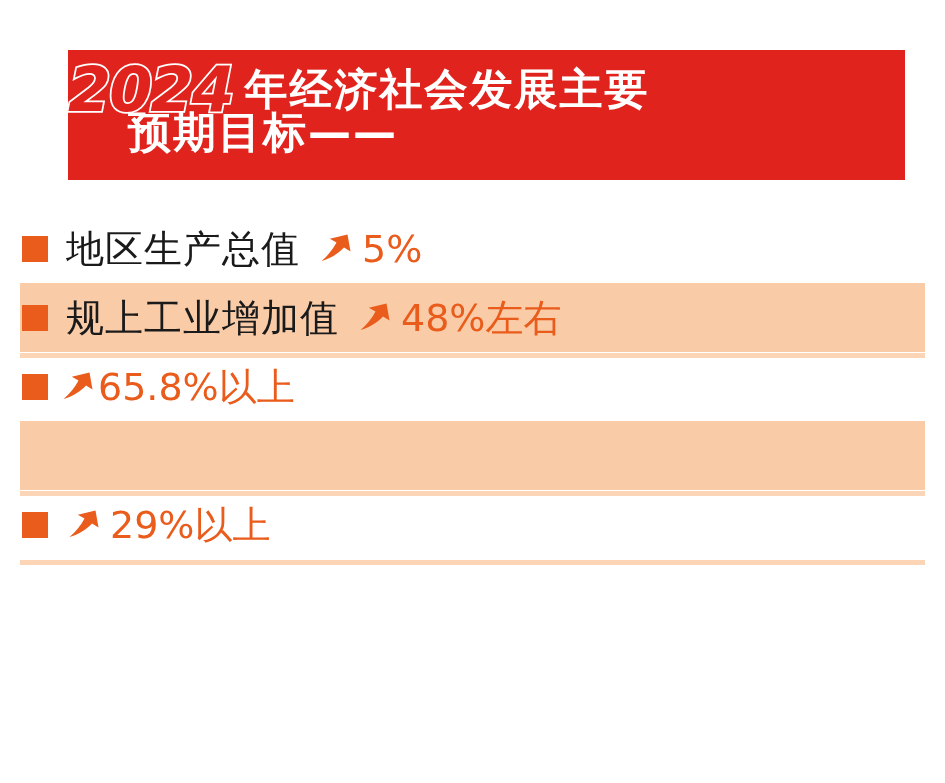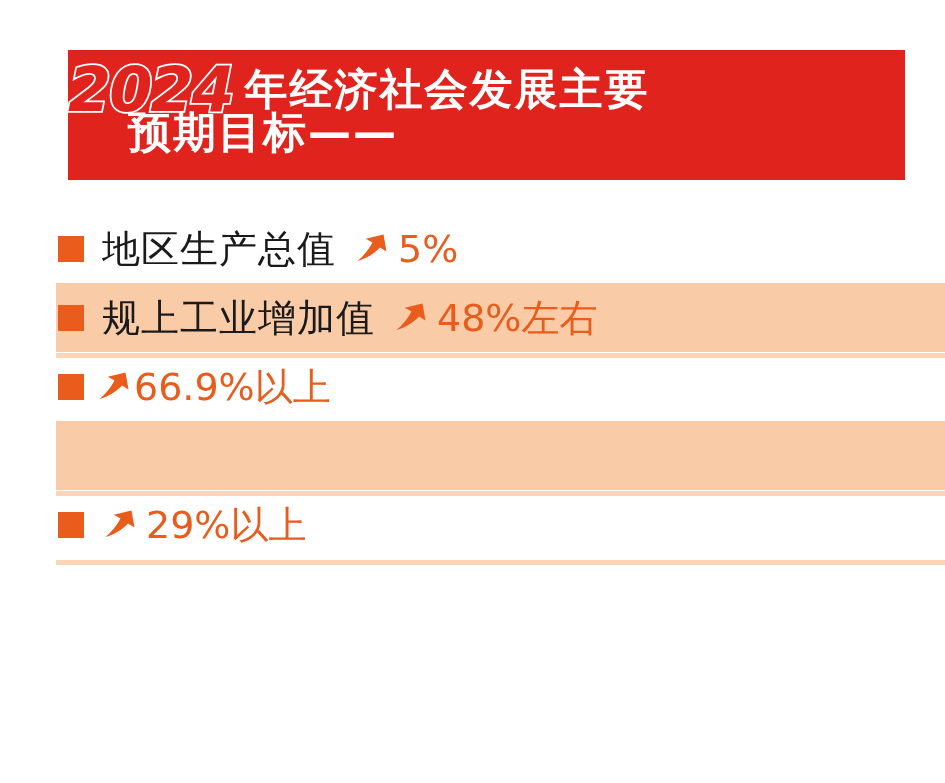--- a/index.html
+++ b/index.html
@@ -76,21 +76,20 @@
     letter-spacing: 2px;
     color: #ffffff;
   }
 
   
   .rows {
     position: absolute;
     left: 0;
     top: 214px;
     width: 867px;
-    padding-left: 36px;
   }
   .goal-row {
     position: relative;
     height: 69px;
     margin: 0;
   }
   .row-band {
     position: absolute;
     left: 20px;
     top: 0;
@@ -200,21 +199,21 @@
 
     <div class="goal-row">
       <div class="row-band"></div>
       <div class="row-content tight">
         <span class="bullet"></span>
         <span class="arrow-icon">
           <svg viewBox="0 0 42 42" width="42" height="42" aria-hidden="true">
             <path d="M33.5 6.5 L36.5 23.5 L30.0 19.5 C24.5 25.5 16.5 30.5 7.5 33.0 C13.5 28.0 18.8 21.6 22.5 14.6 L15.8 10.8 Z" fill="#ea5c1c"></path>
           </svg>
         </span>
-        <span class="goal-value">66.9%以上</span>
+        <span class="goal-value">65.8%以上</span>
       </div>
       <div class="row-divider"></div>
     </div>
 
     <div class="goal-row shaded">
       <div class="row-band"></div>
       <div class="row-divider"></div>
     </div>
 
 

